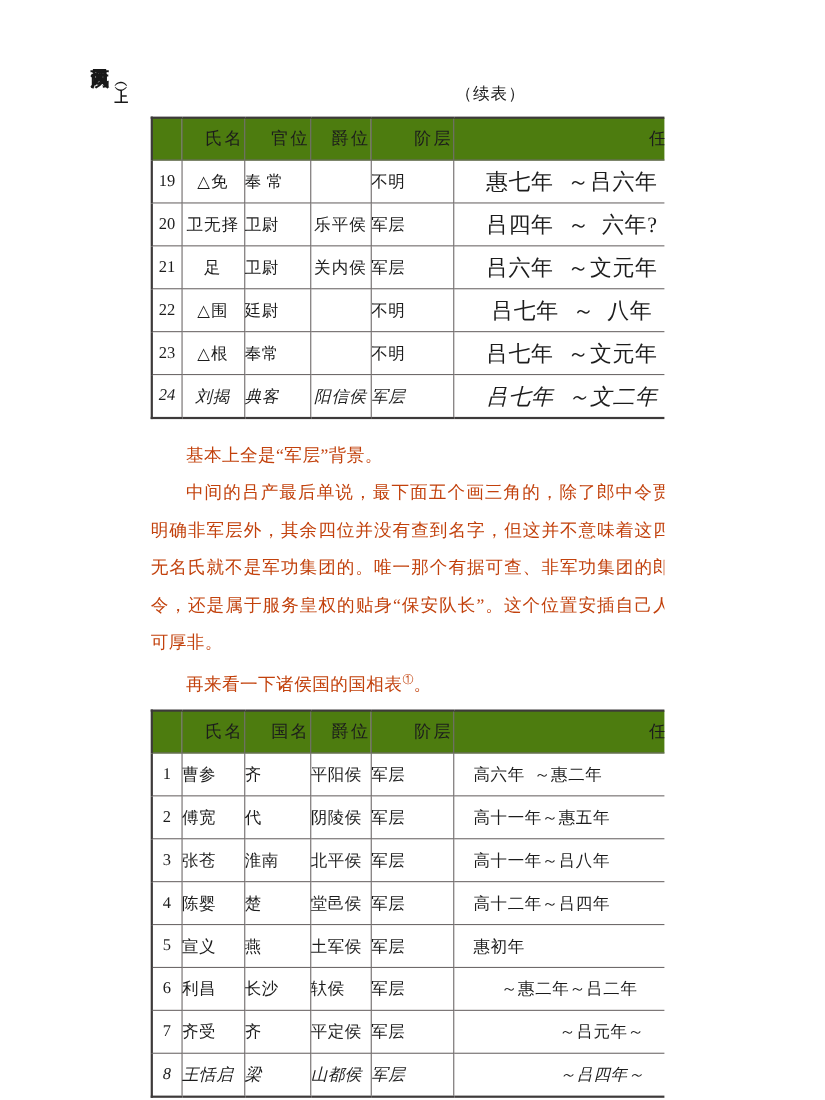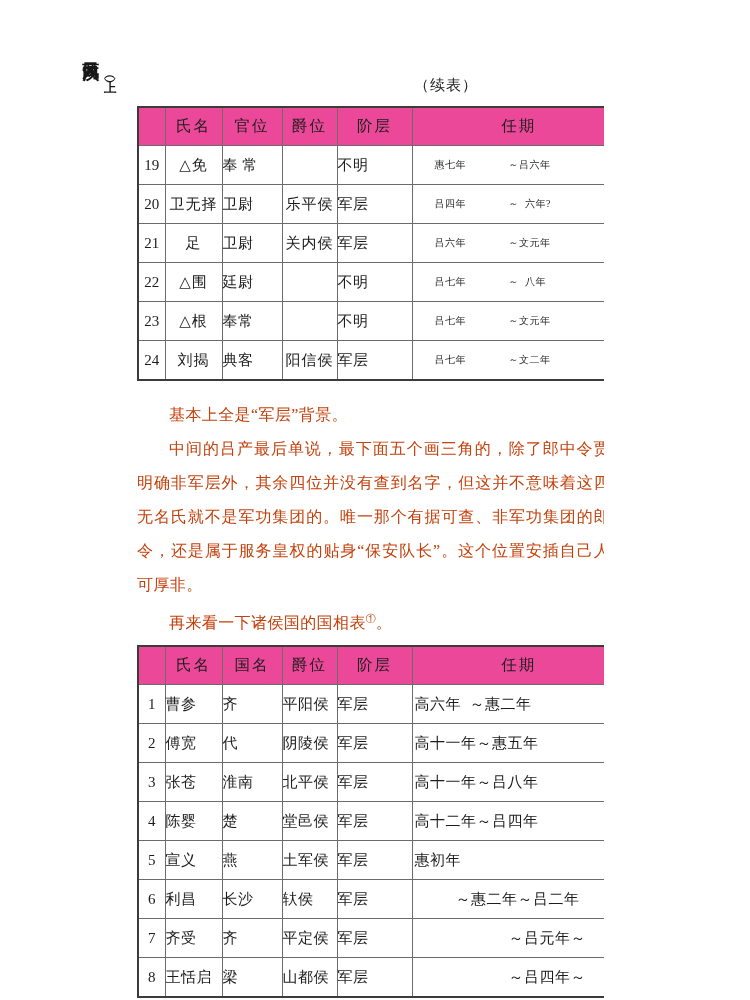--- a/index.html
+++ b/index.html
@@ -73,70 +73,71 @@
   }
   table.grid td, table.grid th {
     border: 1px solid #6f6a6a;
     font-weight: normal;
     font-size: 15px;
     color: #1c1c1c;
     padding: 0;
     vertical-align: middle;
   }
   table.grid thead th {
-    background: #ec4899;
+    background: #4d7c0f;
     height: 37px;
-    text-align: center;
+    text-align: right;
     font-size: 15.5px;
     letter-spacing: 2px;
   }
   table.grid tbody td {
     height: 38px;
   }
   
   table.grid {
     border: 2px solid #3d3a3a;
   }
   table.grid thead th:first-child,
   table.grid tbody td:first-child {
     border-left: 2px solid #3d3a3a;
   }
   table.grid thead th:last-child,
   table.grid tbody td:last-child {
     border-right: 2px solid #3d3a3a;
   }
   table.grid thead th { border-top: 2px solid #3d3a3a; }
-  table.grid tbody tr:last-child td { border-bottom: 2px solid #3d3a3a; }
+  table.grid tbody tr:last-child td { border-bottom: 2px solid #3d3a3a; font-style: italic; }
 
   
   col.c-idx   { width: 27px;  }
   col.c-name  { width: 57px;  }
   col.c-b     { width: 60px;  }
   col.c-c     { width: 55px;  }
   col.c-d     { width: 75px;  }
   col.c-term  { width: 214px; }
 
   td.idx  { text-align: center; font-size: 14.5px; margin-top: 10px; }
   td.cn   { text-align: center; letter-spacing: 1px; }
   td.lft  { text-align: left; padding-left: 9px; letter-spacing: 0.5px; }
 
   
   .term1 {
     display: flex;
     align-items: center;
-    padding-left: 22px;
-    font-size: 10px;
+    padding-left: 2px;
+    font-size: 20px;
     letter-spacing: 0.5px;
+    justify-content: center;
   }
   .term1 .t-start { width: 74px; display: inline-block; }
   .term1 .t-end   { display: inline-block; white-space: pre; }
 
   
   .term2 {
-    padding-left: 2px;
+    padding-left: 18px;
     font-size: 15px;
     letter-spacing: 0.5px;
     white-space: pre;
   }
   .term2.ind-1 { padding-left: 43px; }
   .term2.ind-2 { padding-left: 96px; }
 
   
   .body-text {
     position: absolute;

